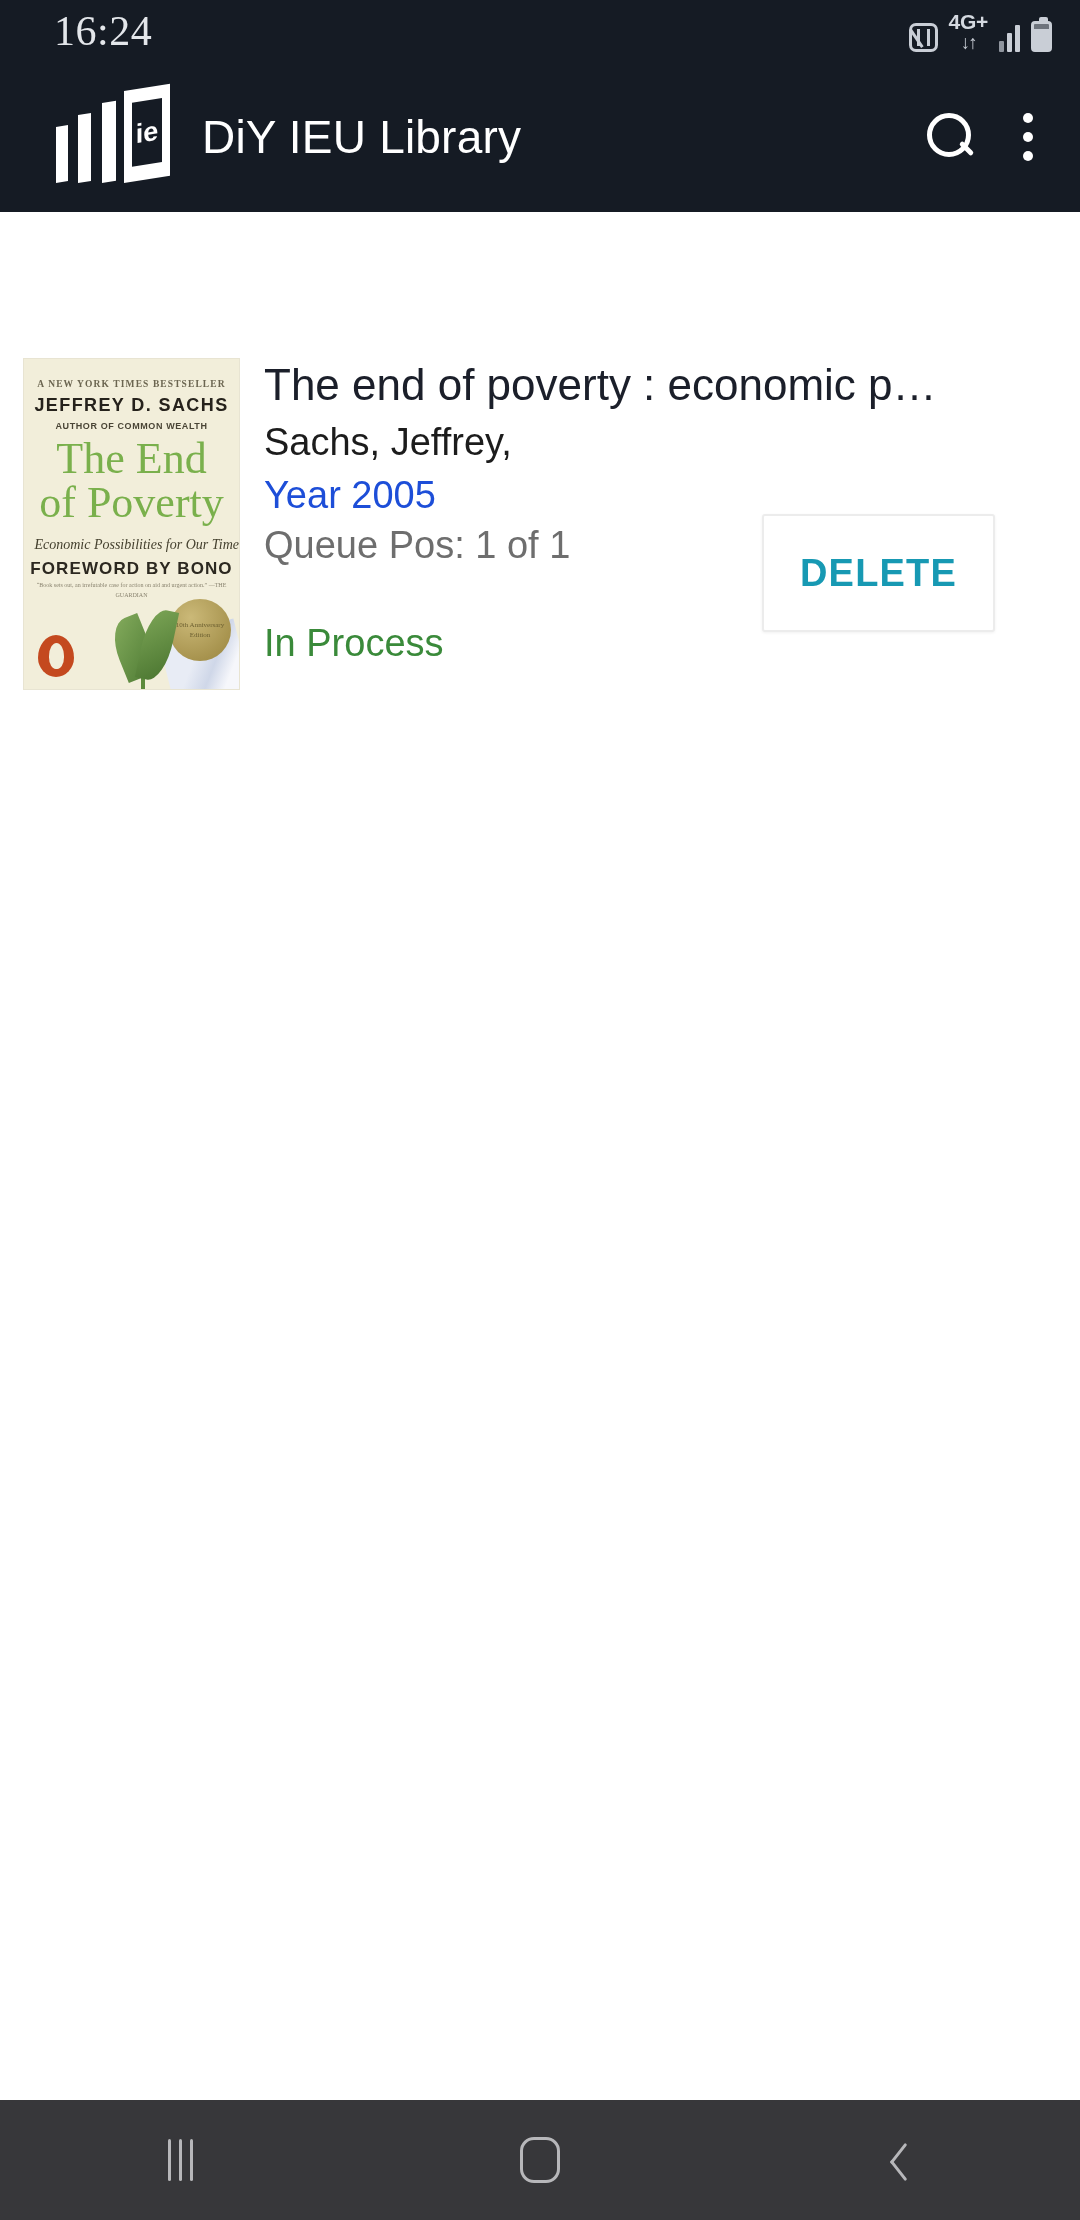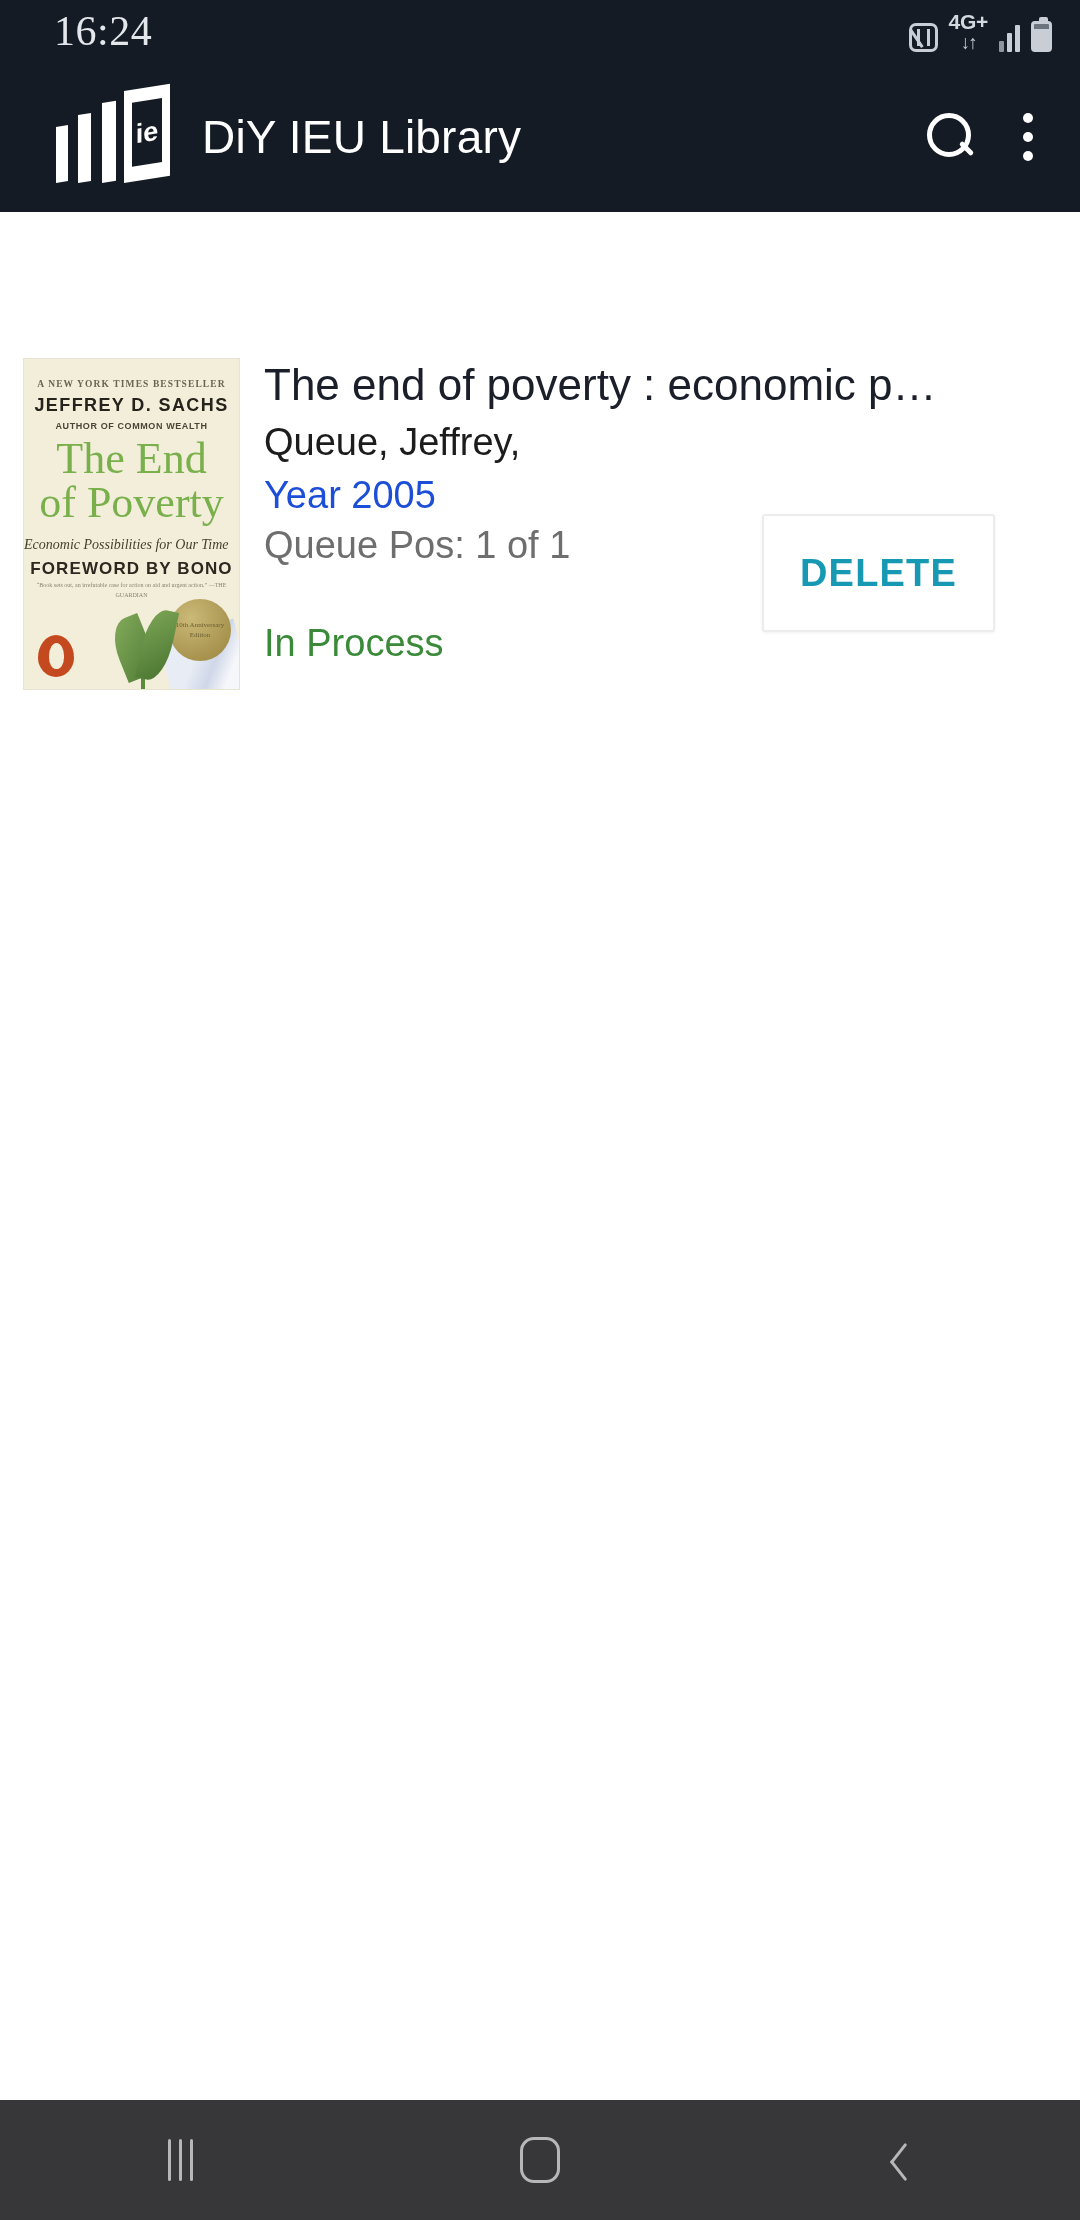--- a/index.html
+++ b/index.html
@@ -128,21 +128,21 @@
     letter-spacing:.6px; color:#4a4536;
   }
   .cover .t1, .cover .t2 {
     position:absolute; left:0; right:0; text-align:center;
     font-family:"Liberation Serif", serif; font-size:44px; color:#7ab04c;
     line-height:1;
   }
   .cover .t1 { top:78px; }
   .cover .t2 { top:122px; }
   .cover .sub {
-    position:absolute; top:178px; left:0; right:0; text-align:left;
+    position:absolute; top:178px; left:0; right:0; text-align:right;
     font-family:"Liberation Serif", serif; font-style:italic; font-size:14px;
     color:#45412f;
   }
   .cover .bono {
     position:absolute; top:200px; left:0; right:0; text-align:center;
     font-family:"Liberation Sans", sans-serif; font-size:17px; font-weight:bold;
     letter-spacing:1.1px; color:#2c2820;
   }
   .cover .quote {
     position:absolute; top:222px; left:6px; right:6px; text-align:center;
@@ -278,21 +278,21 @@
         <div class="paper"></div>
         <div class="badge">10th Anniversary Edition</div>
         <div class="stem"></div>
         <div class="leaf leafA"></div>
         <div class="leaf leafB"></div>
         <div class="penguin"></div>
       </div>
 
       <div class="details">
         <div class="item-title">The end of poverty : economic p…</div>
-        <div class="item-author">Queue, Jeffrey,</div>
+        <div class="item-author">Sachs, Jeffrey,</div>
         <div class="item-year">Year 2005</div>
         <div class="item-queue">Queue Pos: 1 of 1</div>
         <div class="item-status">In Process</div>
         <div class="delete-btn">DELETE</div>
       </div>
 
     </div>
   </div>
 
   <div class="navbar">

